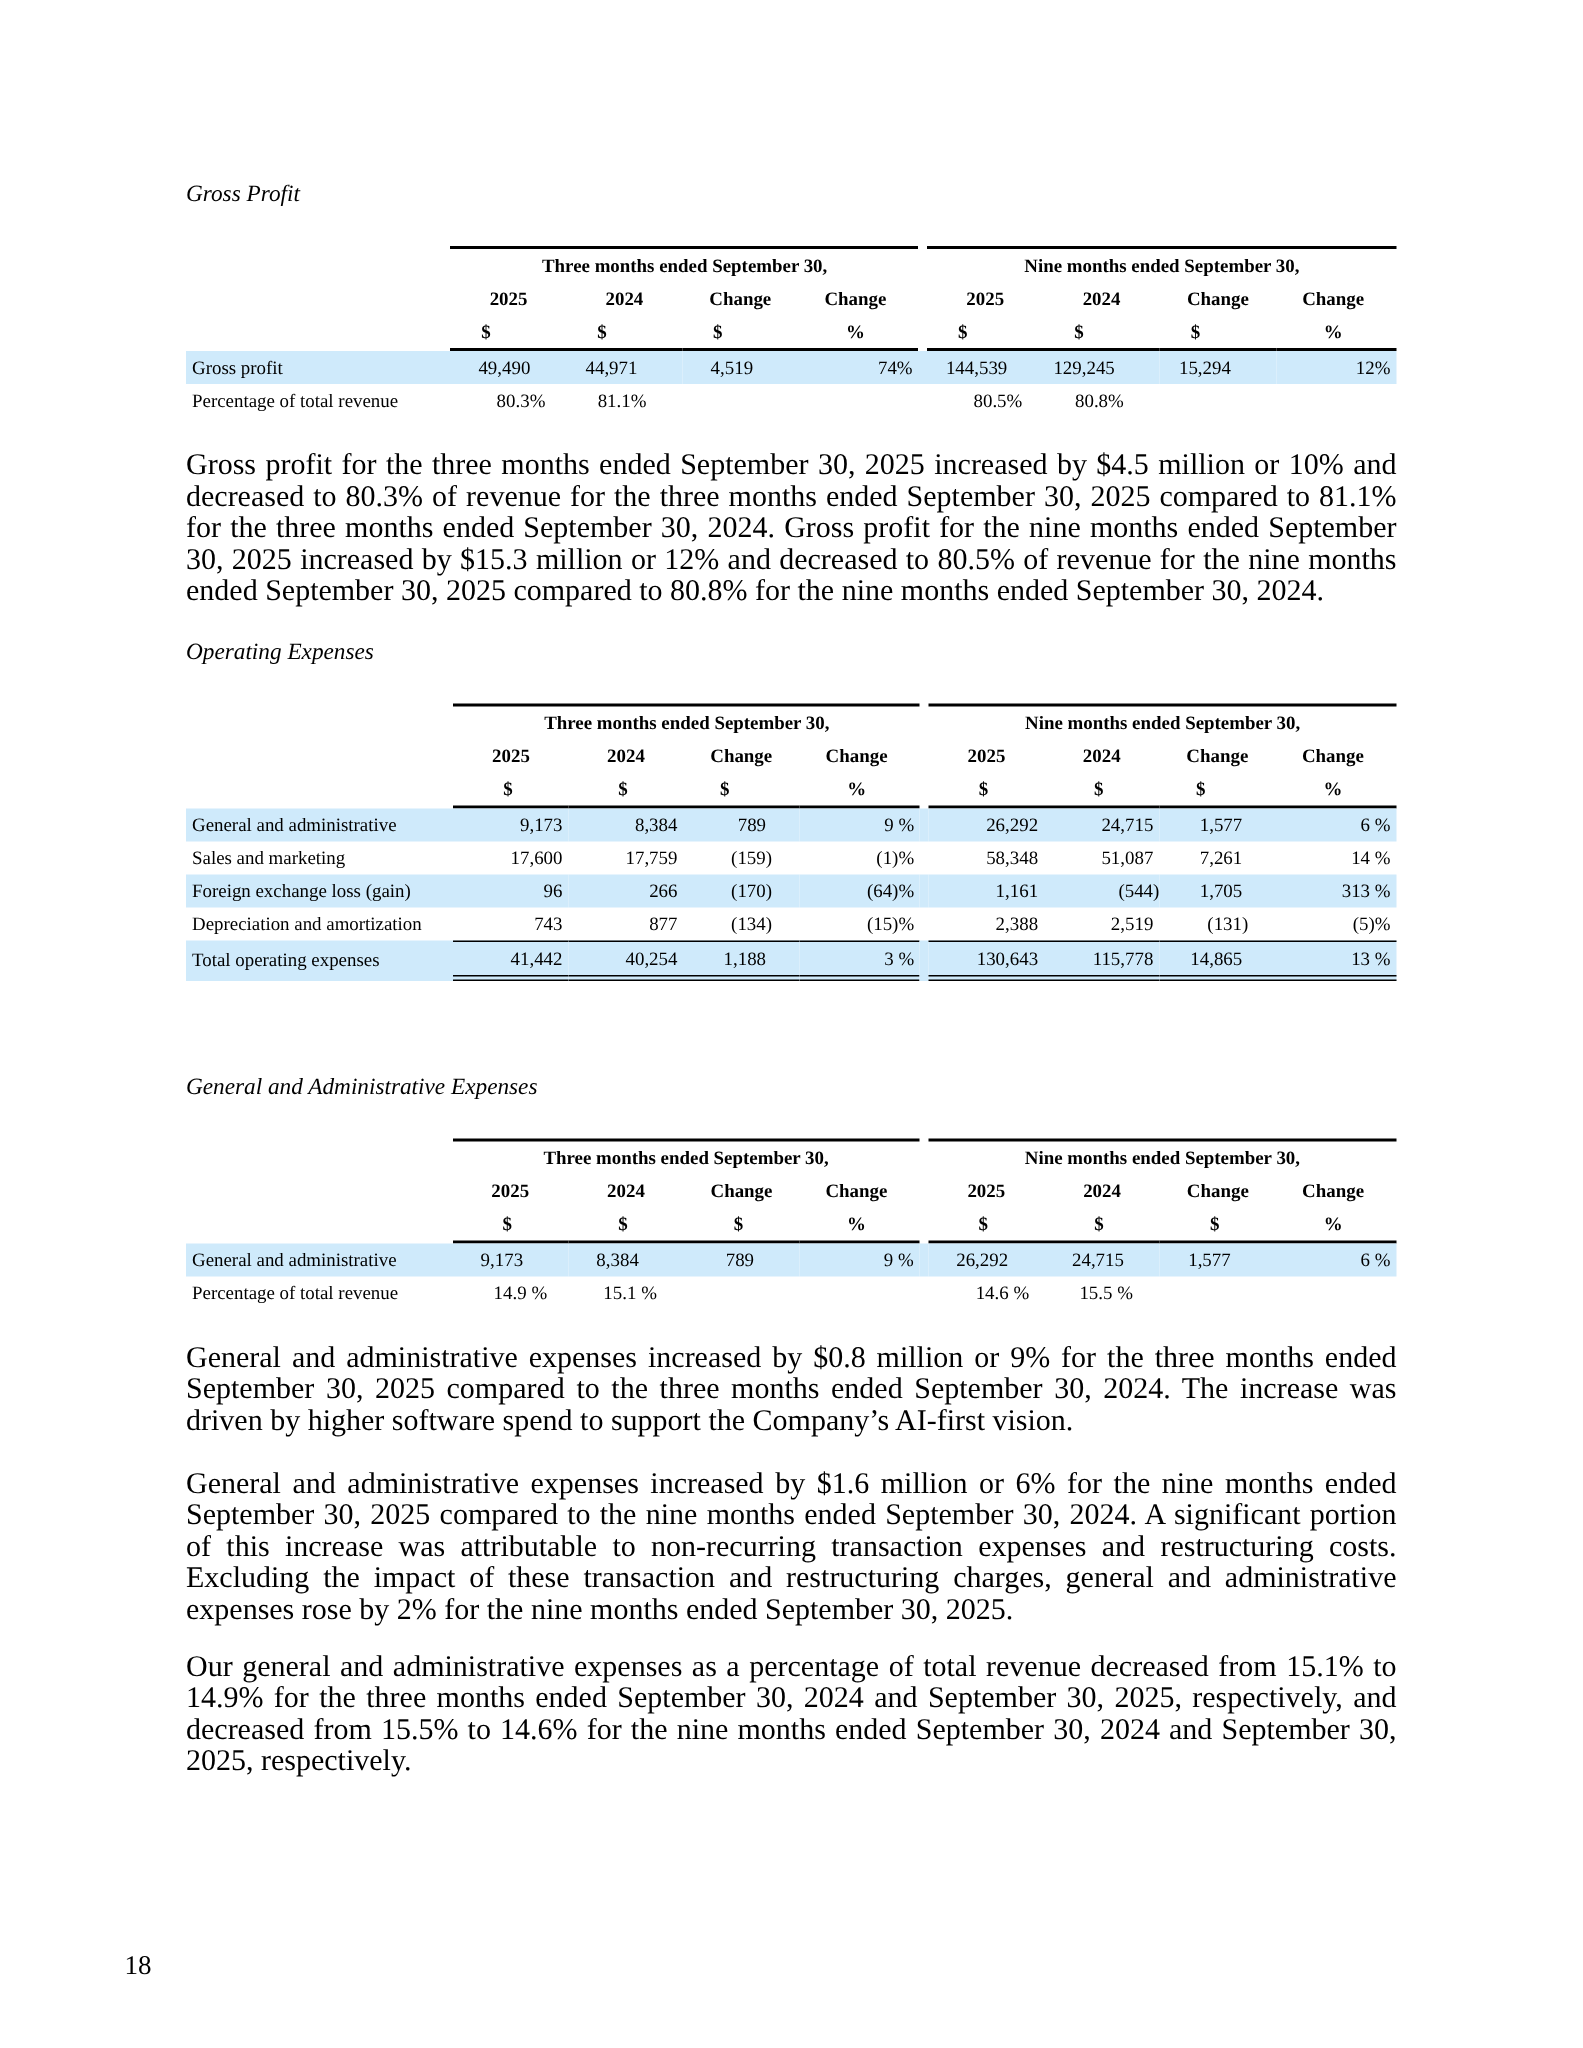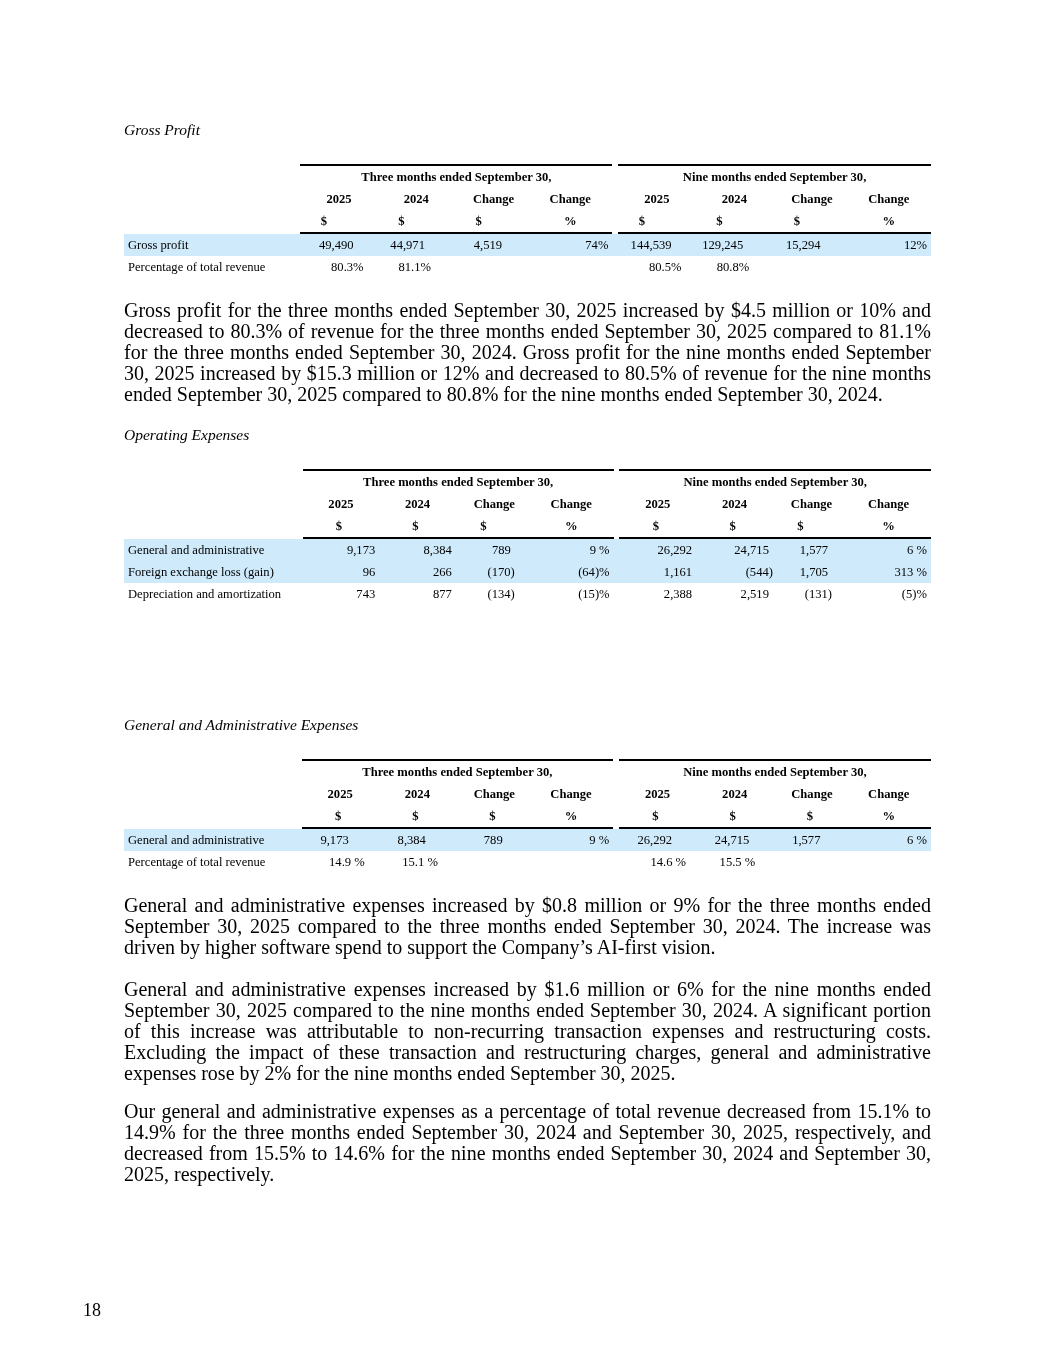--- a/index.html
+++ b/index.html
@@ -140,20 +140,32 @@
     <td class="num pr">9,173</td>
     <td class="num pr">8,384</td>
     <td class="num" style="padding-right:22px">789</td>
     <td class="num pr">9 %</td>
     <td class="gap"></td>
     <td class="num pr">26,292</td>
     <td class="num pr">24,715</td>
     <td class="num" style="padding-right:22px">1,577</td>
     <td class="num pr">6 %</td>
   </tr>
+  <tr>
+    <td class="lbl">Sales and marketing</td>
+    <td class="num pr">17,600</td>
+    <td class="num pr">17,759</td>
+    <td class="num" style="padding-right:18px">(159)</td>
+    <td class="num pr">(1)%</td>
+    <td class="gap"></td>
+    <td class="num pr">58,348</td>
+    <td class="num pr">51,087</td>
+    <td class="num" style="padding-right:22px">7,261</td>
+    <td class="num pr">14 %</td>
+  </tr>
   <tr class="hl">
     <td class="lbl">Foreign exchange loss (gain)</td>
     <td class="num pr">96</td>
     <td class="num pr">266</td>
     <td class="num" style="padding-right:18px">(170)</td>
     <td class="num pr">(64)%</td>
     <td class="gap"></td>
     <td class="num pr">1,161</td>
     <td class="num" style="padding-right:0px">(544)</td>
     <td class="num" style="padding-right:22px">1,705</td>
@@ -164,20 +176,32 @@
     <td class="num pr">743</td>
     <td class="num pr">877</td>
     <td class="num" style="padding-right:18px">(134)</td>
     <td class="num pr">(15)%</td>
     <td class="gap"></td>
     <td class="num pr">2,388</td>
     <td class="num pr">2,519</td>
     <td class="num" style="padding-right:18px">(131)</td>
     <td class="num pr">(5)%</td>
   </tr>
+  <tr class="hl total">
+    <td class="lbl">Total operating expenses</td>
+    <td class="num pr c">41,442</td>
+    <td class="num pr c">40,254</td>
+    <td class="num c" style="padding-right:22px">1,188</td>
+    <td class="num pr c">3 %</td>
+    <td class="gap"></td>
+    <td class="num pr c">130,643</td>
+    <td class="num pr c">115,778</td>
+    <td class="num c" style="padding-right:22px">14,865</td>
+    <td class="num pr c">13 %</td>
+  </tr>
 </tbody>
   </table>
 
 <div class="section-title" style="top:716px">General and Administrative Expenses</div>
 
 <table class="fin" style="top:759px">
   <tbody>
       <tr>
     <td class="lbl"></td>
     <th colspan="4" class="period">Three months ended September 30,</th>

